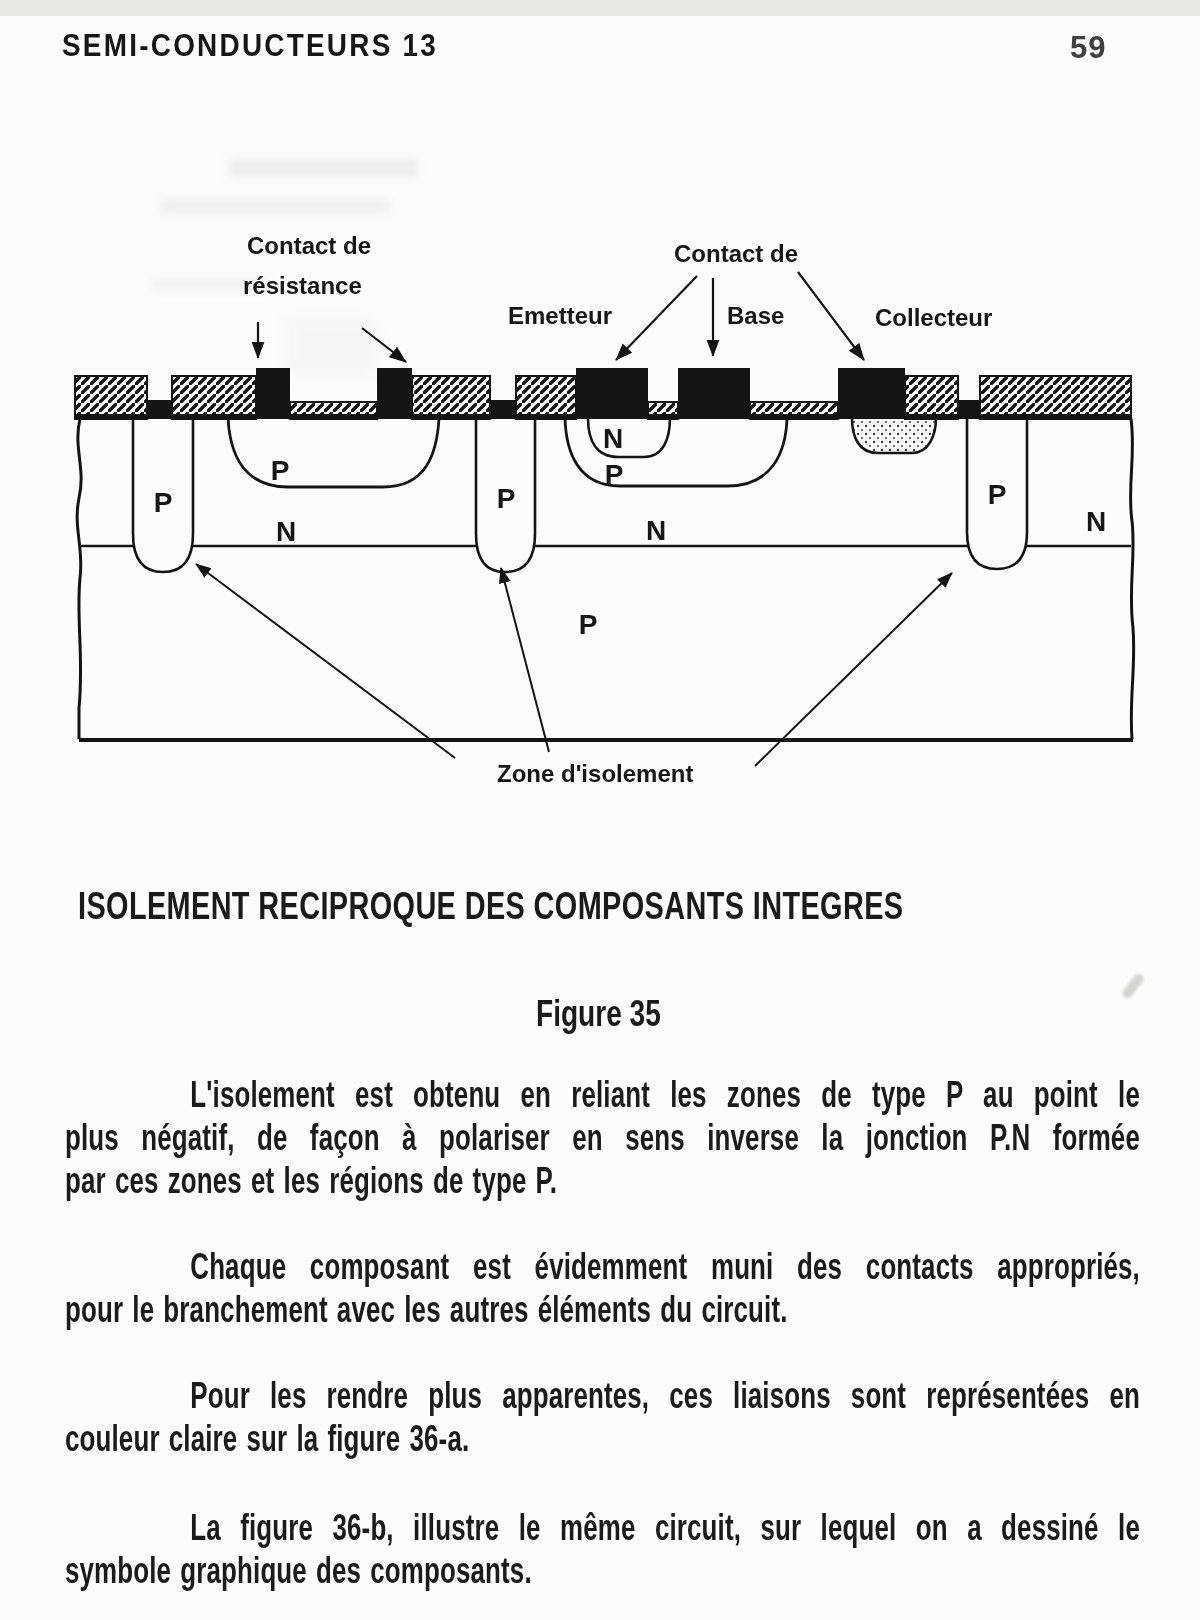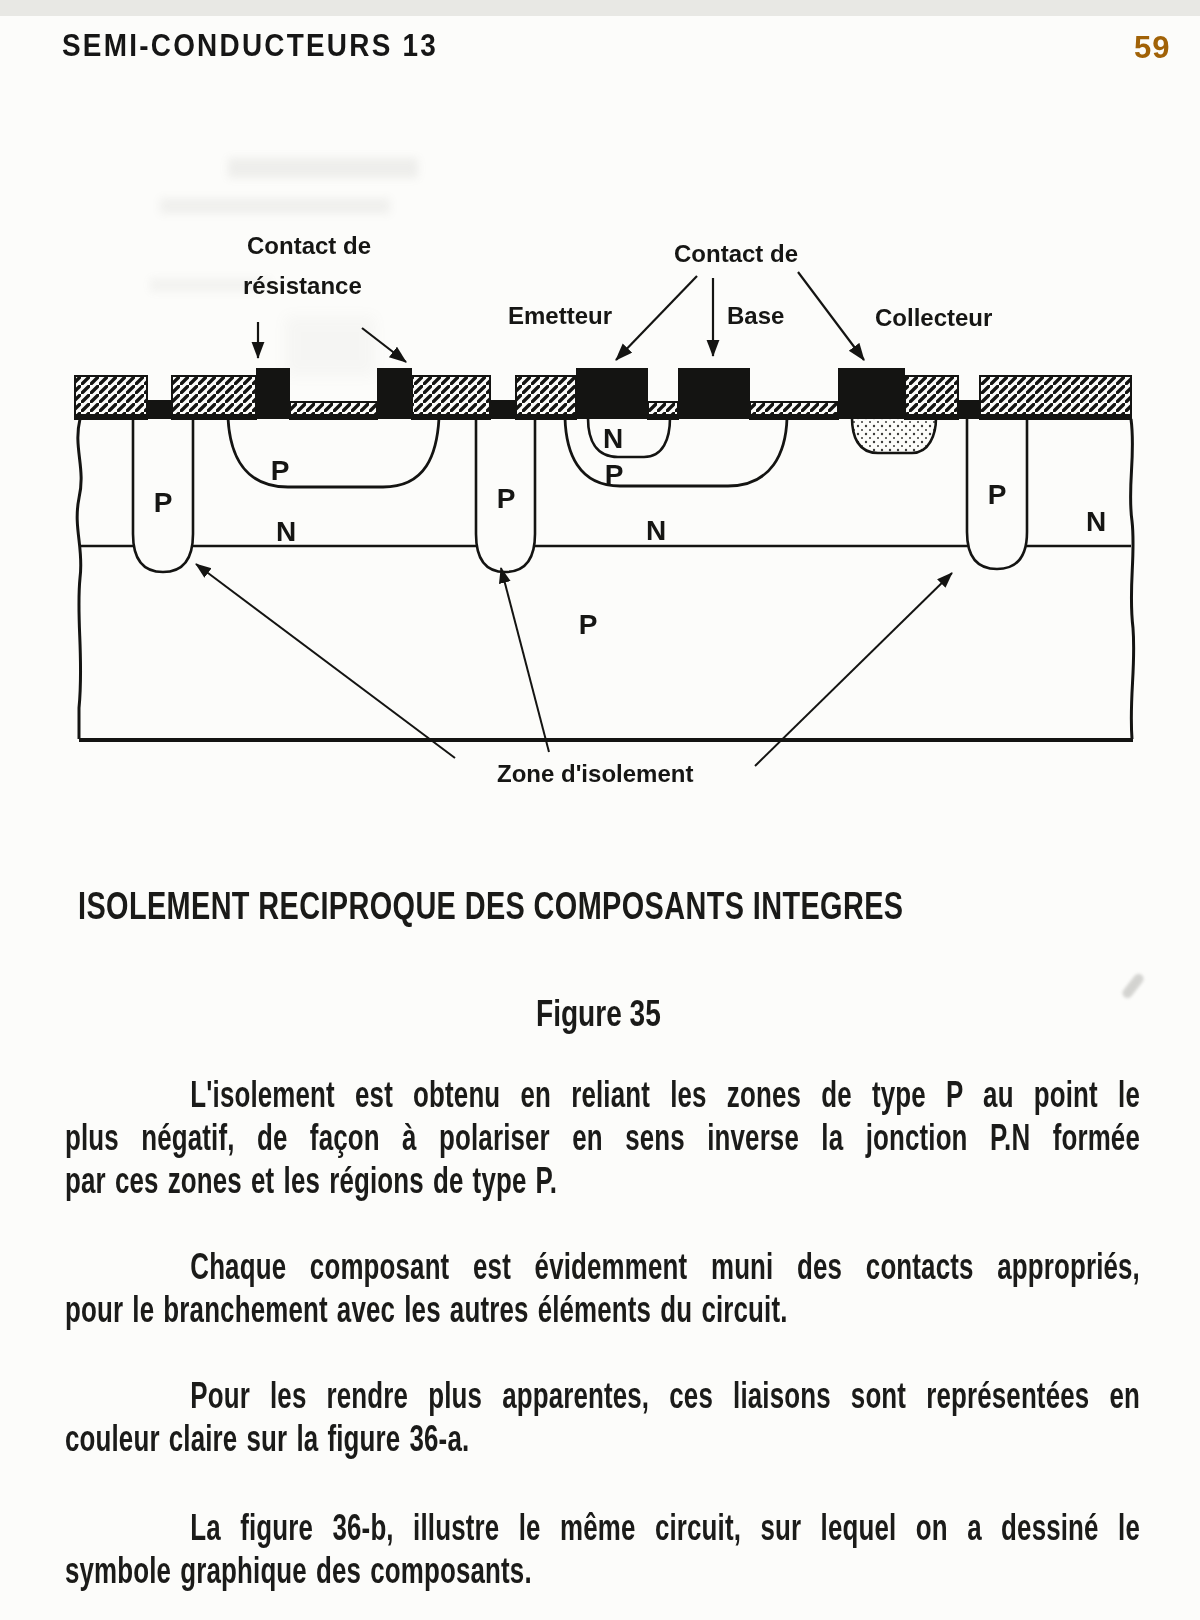--- a/index.html
+++ b/index.html
@@ -7,22 +7,22 @@
     position:relative;width:1200px;height:1620px;margin:16px auto;
     background:#fcfcfa;overflow:hidden;color:#1d1d1b;
     font-family:"Liberation Sans",sans-serif;
   }
   .hdr-left{
     position:absolute;left:62px;top:12px;
     font:700 31px/36px "Liberation Sans",sans-serif;letter-spacing:2.5px;
     transform:scaleX(0.9);transform-origin:0 0;white-space:nowrap;color:#161616;
   }
   .hdr-right{
-    position:absolute;left:1134px;top:14px;
-    font:700 31px/36px "Liberation Sans",sans-serif;letter-spacing:1px;color:#a16207;
+    position:absolute;left:1070px;top:14px;
+    font:700 31px/36px "Liberation Sans",sans-serif;letter-spacing:1px;color:#404040;
   }
   .section-title{
     position:absolute;left:78px;top:868px;
     font:700 38px/44px "Liberation Sans",sans-serif;letter-spacing:0.5px;
     transform:scaleX(0.76);transform-origin:0 0;white-space:nowrap;color:#1a1a18;
   }
   .fig-caption{
     position:absolute;left:536px;top:977px;
     font:700 36px/42px "Liberation Sans",sans-serif;
     transform:scaleX(0.78);transform-origin:0 0;white-space:nowrap;color:#1a1a18;

